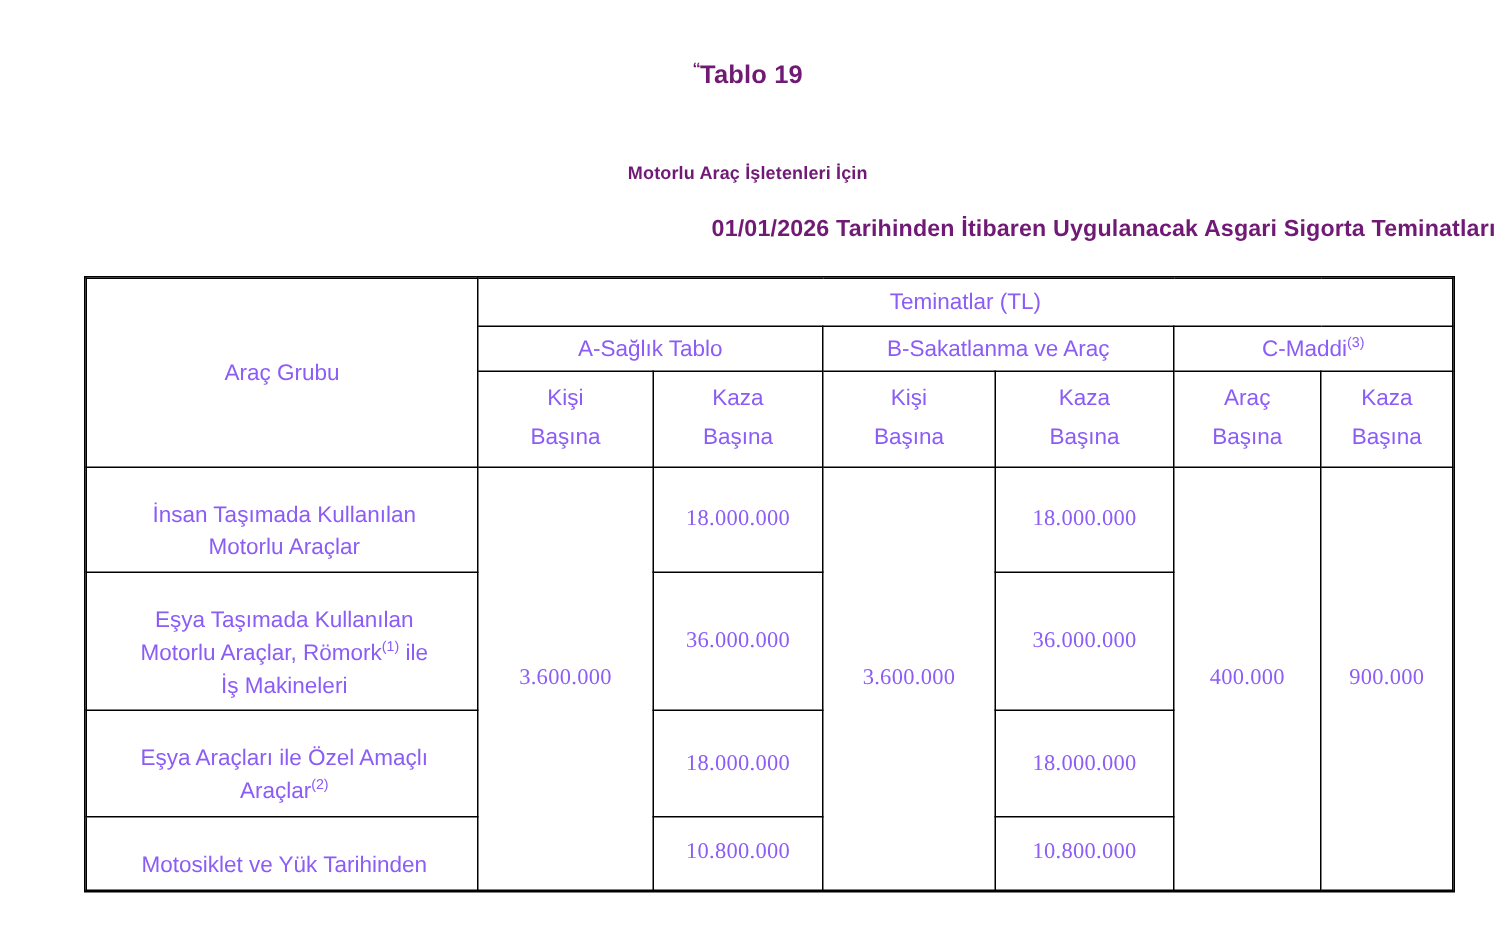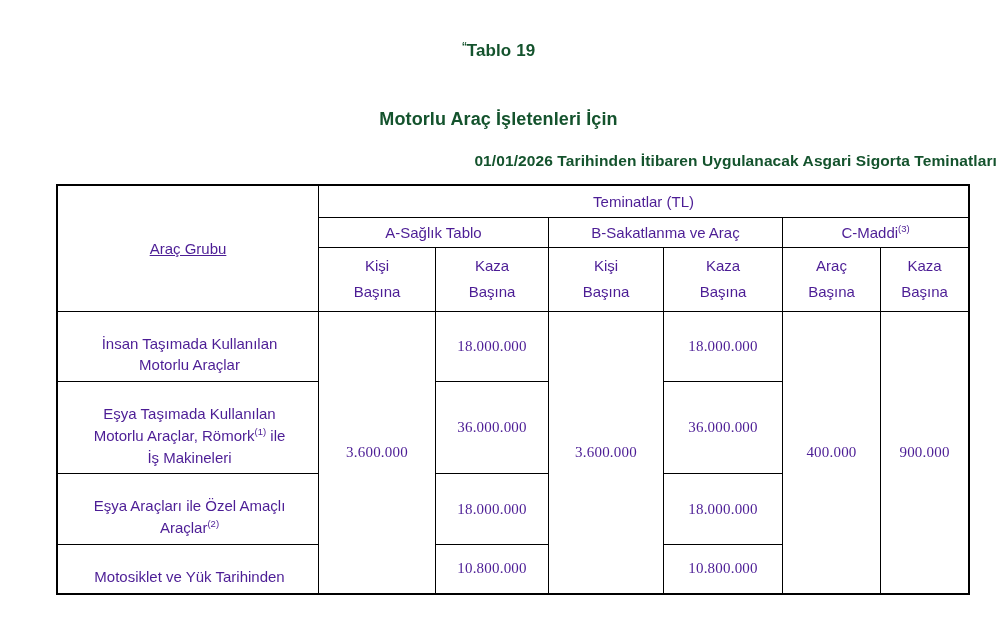--- a/index.html
+++ b/index.html
@@ -25,35 +25,35 @@
   
   .headings {
     position: absolute;
     left: 0;
     top: 40px;
     width: 997px;
     text-align: center;
   }
   .heading-line {
     font-weight: bold;
-    color: #14532d;
+    color: #701a75;
     letter-spacing: 0.1px;
     white-space: nowrap;
   }
   .h-title {
     font-size: 17px;
     margin-bottom: 22px;
   }
   .h-title .quote-mark {
     font-size: 11px;
     vertical-align: 6px;
     letter-spacing: -0.5px;
   }
   .h-sub1 {
-    font-size: 18px;
+    font-size: 12px;
     margin-bottom: 22px;
     margin-top: 48px;
   }
   .h-sub2 {
     font-size: 15.5px;
     text-align: right;
   }
 
   
   .table-wrap {
@@ -66,21 +66,21 @@
     border-collapse: collapse;
     table-layout: fixed;
     width: 911px;
     background: #ffffff;
   }
   table.tbl td {
     border: 1px solid #000000;
     padding: 0;
     vertical-align: middle;
     font-size: 15px;
-    color: #4c1d95;
+    color: #8b5cf6;
     text-align: center;
   }
 
   
   table.tbl {
     outline: 1px solid #000000;
   }
 
   .cell-pad {
     padding: 4px 8px;
@@ -102,21 +102,20 @@
   }
   .span-head .cell-pad {
     padding: 7px 4px;
   }
 
   
   .rowhead-cell {
     text-align: center;
     vertical-align: middle;
     font-size: 15px;
-    text-decoration: underline;
   }
 
   
   .subhead {
     text-align: center;
     font-size: 14.5px;
     line-height: 1.75;
     margin-left: 28px;
   }
   .subhead .cell-pad {

